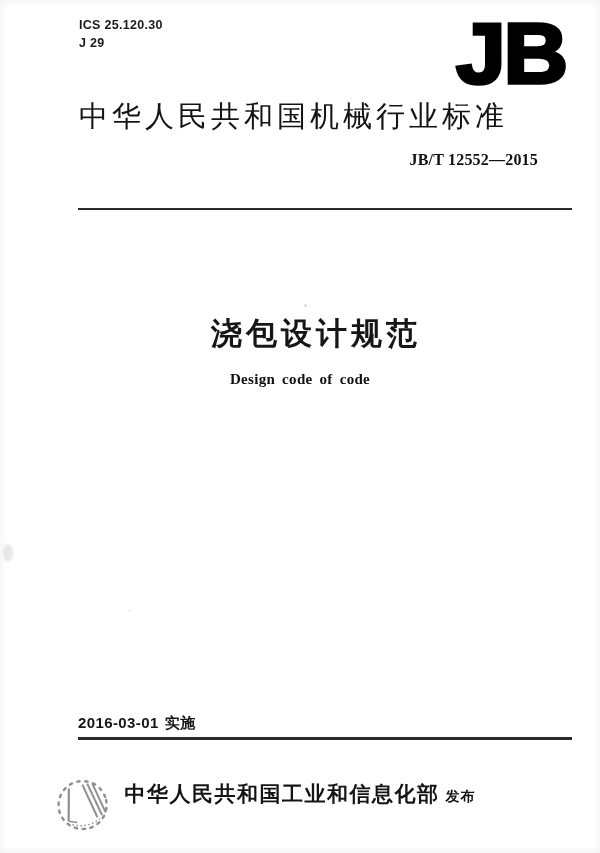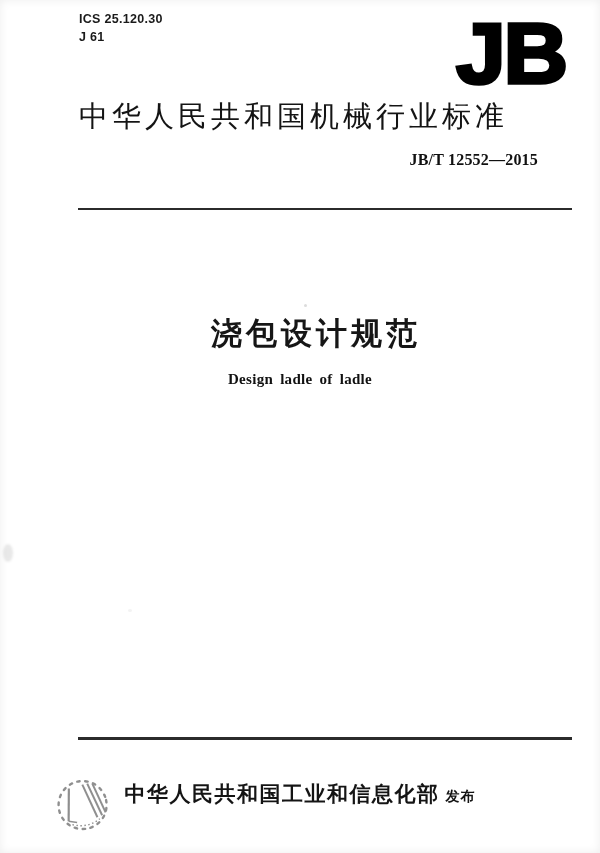--- a/index.html
+++ b/index.html
@@ -8,21 +8,21 @@
     width:600px;height:853px;
     margin:0 auto;
     background:#ffffff;
     overflow:hidden;
     font-family:"Liberation Sans", sans-serif;
     color:#111;
     box-shadow:inset 0 0 10px rgba(0,0,0,0.07);
   }
   
   .meta{
-    position:absolute;left:79px;top:10px;
+    position:absolute;left:79px;top:16px;
     font-size:12.5px;font-weight:bold;line-height:18px;
     letter-spacing:0.3px;color:#1a1a1a;
   }
   
   .logo{
     position:absolute;top:10px;right:36px;
     font-family:"Liberation Sans", sans-serif;
     font-size:86px;font-weight:bold;line-height:1;
     letter-spacing:-2px;color:#000;
     -webkit-text-stroke:3.5px #000;
@@ -79,35 +79,36 @@
   .speck-b{left:3px;top:544px;width:10px;height:18px;opacity:0.22;filter:blur(1px);}
   .speck-c{left:128px;top:609px;width:4px;height:3px;opacity:0.12;}
 </style>
 </head>
 <body>
 
 <div class="page">
 
   <div class="meta">
     <div>ICS 25.120.30</div>
-    <div>J 61</div>
+    <div>J 29</div>
   </div>
 
   <div class="logo">JB</div>
 
   <div class="std-name">中华人民共和国机械行业标准</div>
 
   <div class="std-num">JB/T 12552—2015</div>
 
   <div class="rule rule-top"></div>
 
   <div class="title-cn">浇包设计规范</div>
-  <div class="title-en">Design ladle of ladle</div>
+  <div class="title-en">Design code of code</div>
 
   <div class="dates">
+    <div><span>2016-03-01</span><span class="lbl">实施</span></div>
   </div>
 
   <div class="rule rule-bottom"></div>
 
   <div class="publisher">
     <span>中华人民共和国工业和信息化部</span><span class="suffix">发布</span>
   </div>
 
   <svg class="seal" width="66" height="60" viewBox="0 0 66 60">
     <circle cx="33" cy="28" r="24" fill="none" stroke="#222" stroke-width="2.4" stroke-dasharray="2.5 5.5" stroke-linecap="round"></circle>

